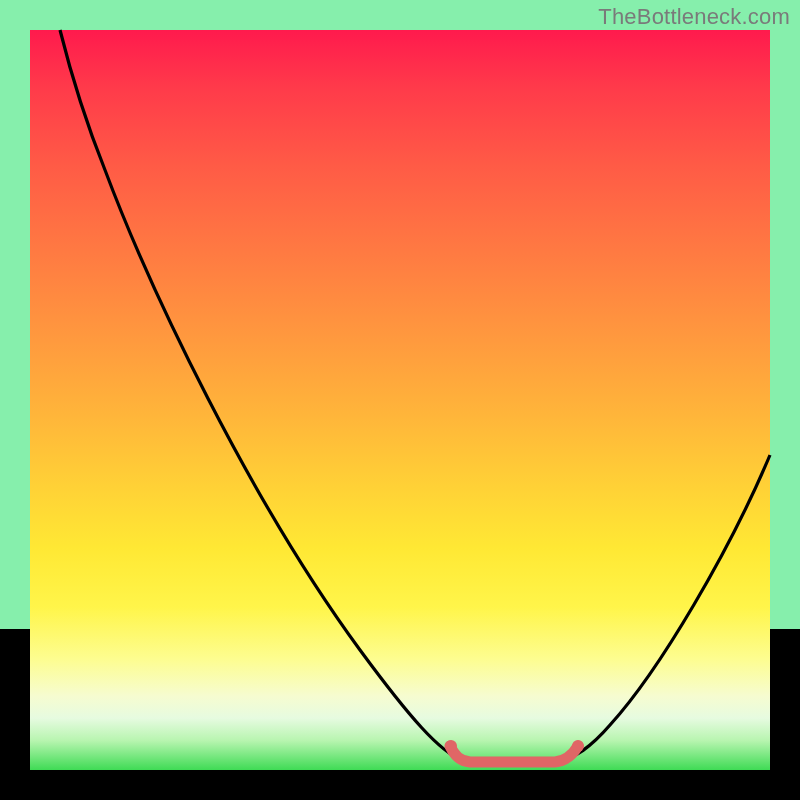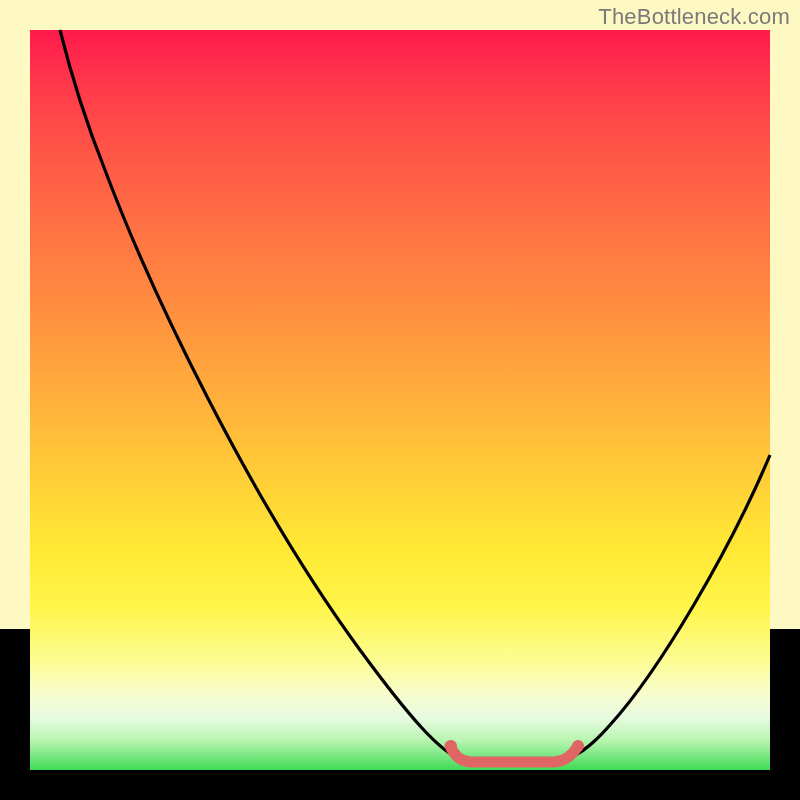--- a/index.html
+++ b/index.html
@@ -10,21 +10,21 @@
     background: #000;
     overflow: hidden;
     font-family: Arial, Helvetica, sans-serif;
   }
   .frame {
     position: absolute;
     left: 0;
     top: 0;
     width: 800px;
     height: 629px;
-    background: #fef9c3;
+    background: #86efac;
   }
   .plot-area {
     position: absolute;
     left: 30px;
     top: 30px;
     width: 740px;
     height: 740px;
     
     background: linear-gradient(
       to bottom,

